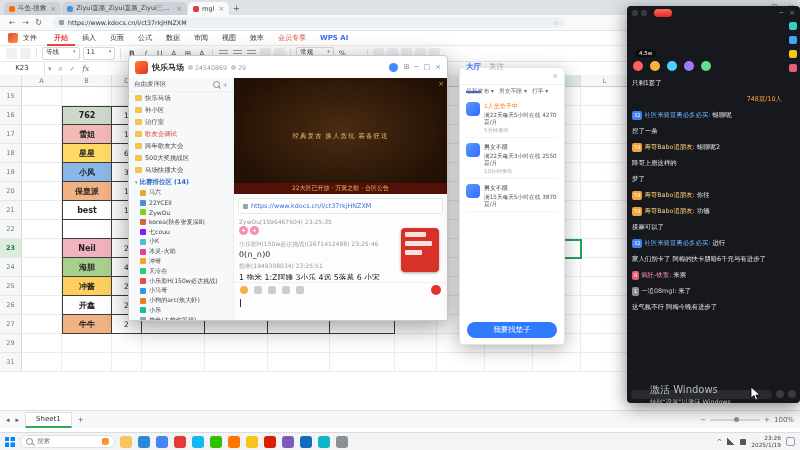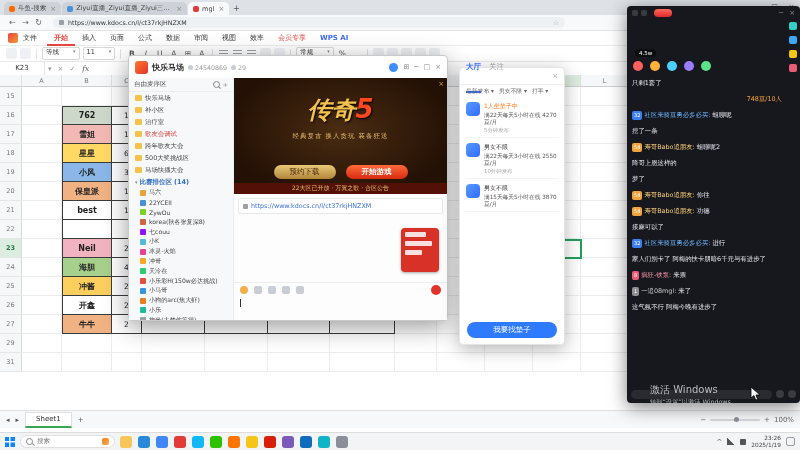--- a/index.html
+++ b/index.html
@@ -757,34 +757,35 @@
             </div>
             <div class="mitem">
               <span class="mav" style="background: rgb(149, 165, 166);"></span>
               <span>拖米(太梦你等得)</span>
             </div>
           </div>
       </div>
       <div id="chatright">
         <div id="gamead">
           <span class="adclose">×</span>
-          <div class="adtitle">
-            <span class="adt1">传奇</span><span class="adt2">5</span>
-          </div>
           <div class="adslogan">经典复古 换人贪玩 装备狂送</div>
-          <div class="adbtns">
-            <span class="adbtn sec">预约下载</span>
-            <span class="adbtn pri">开始游戏</span>
-          </div>
           <div class="adfoot">22大区已开放 · 万翼之歌 · 合区公告</div>
         </div>
         <div id="pinned">
           <span class="clipdot"></span>
           <span>https://www.kdocs.cn/l/ct37rkjHNZXM</span>
         </div>
+        <div id="msgs">
+            <div class="mhead">ZywOu(1596467604) 23:25:35</div>
+            <div class="mbody"><span class="flower"></span><span class="flower"></span></div>
+            <div class="mhead">小乐彩H(150w必达挑战)(2671412488) 23:25:46</div>
+            <div class="mbody">0(∩_∩)0</div>
+            <div class="mhead">指米(1949308034) 23:25:51</div>
+            <div class="mbody">1 拖米 1:Z阿姨 3小乐 4远 5落幕 6 小宋</div>
+          </div>
         <div id="seal">
           <div class="sealbar" style="width:70%;"></div>
           <div class="sealbar" style="width:90%;"></div>
           <div class="sealbar" style="width:55%;"></div>
         </div>
         <div id="chattools">
           <span class="tooldot round"></span>
           <span class="tooldot"></span>
           <span class="tooldot"></span>
           <span class="tooldot"></span>

